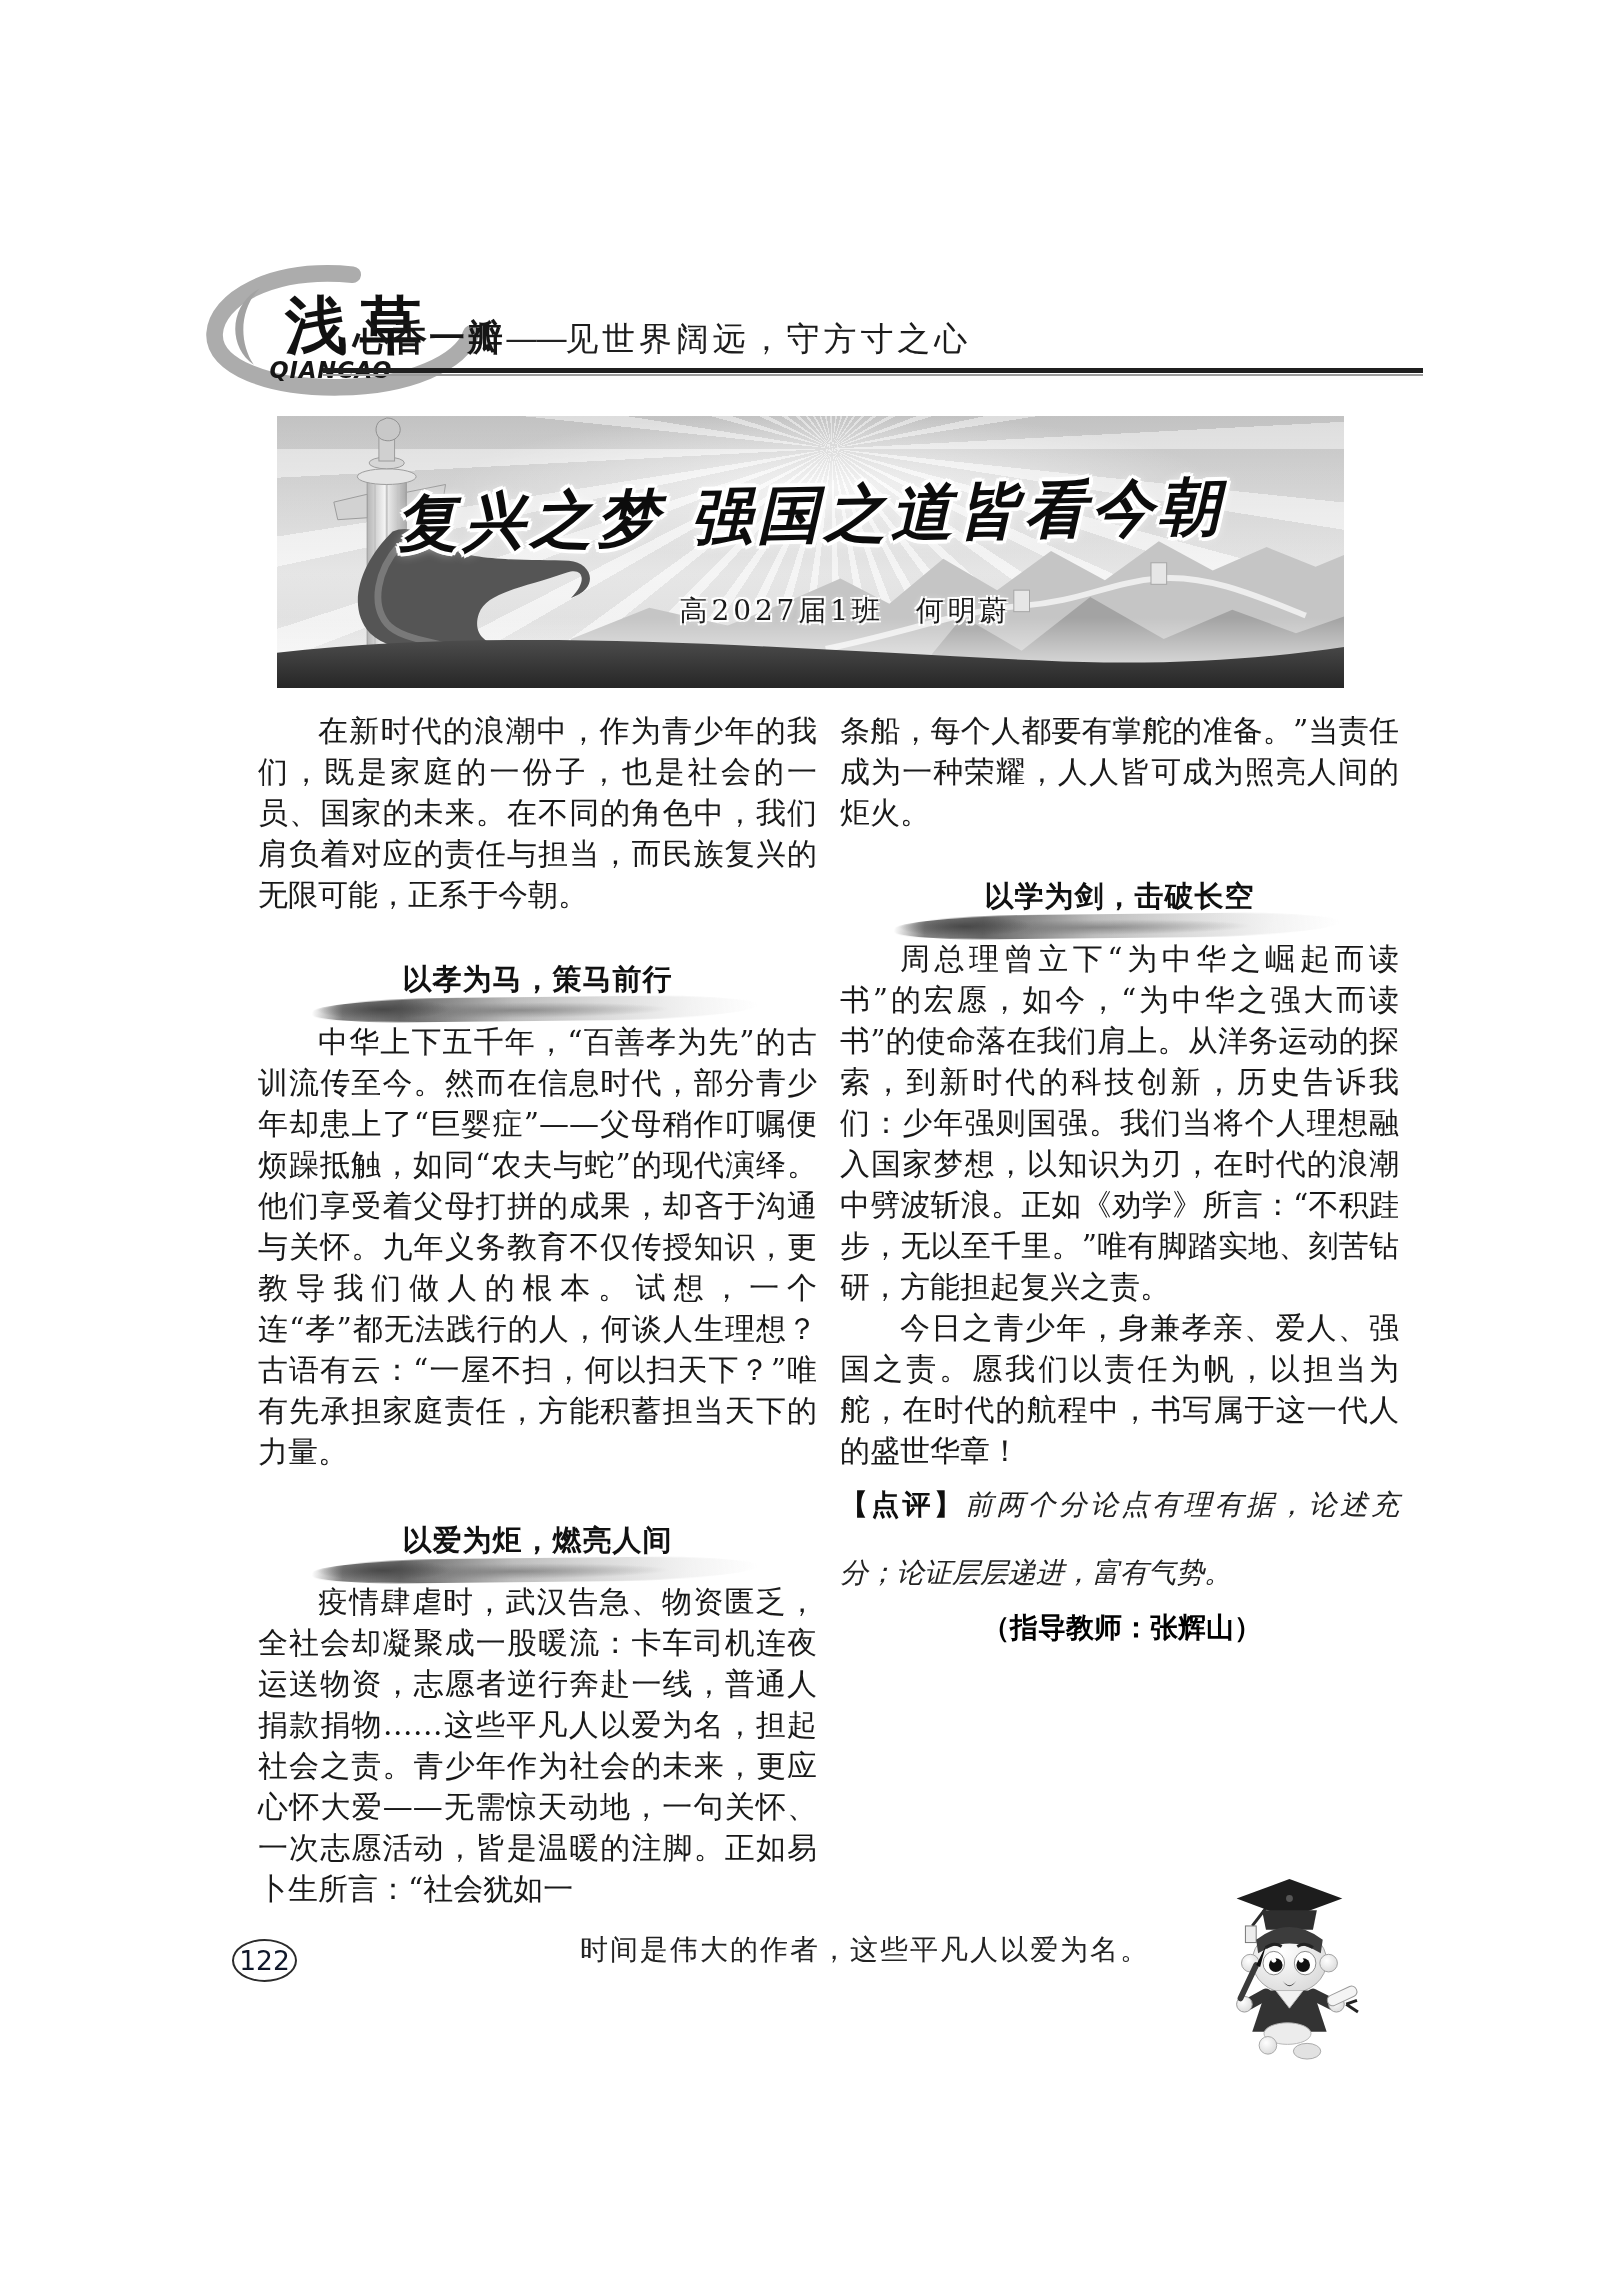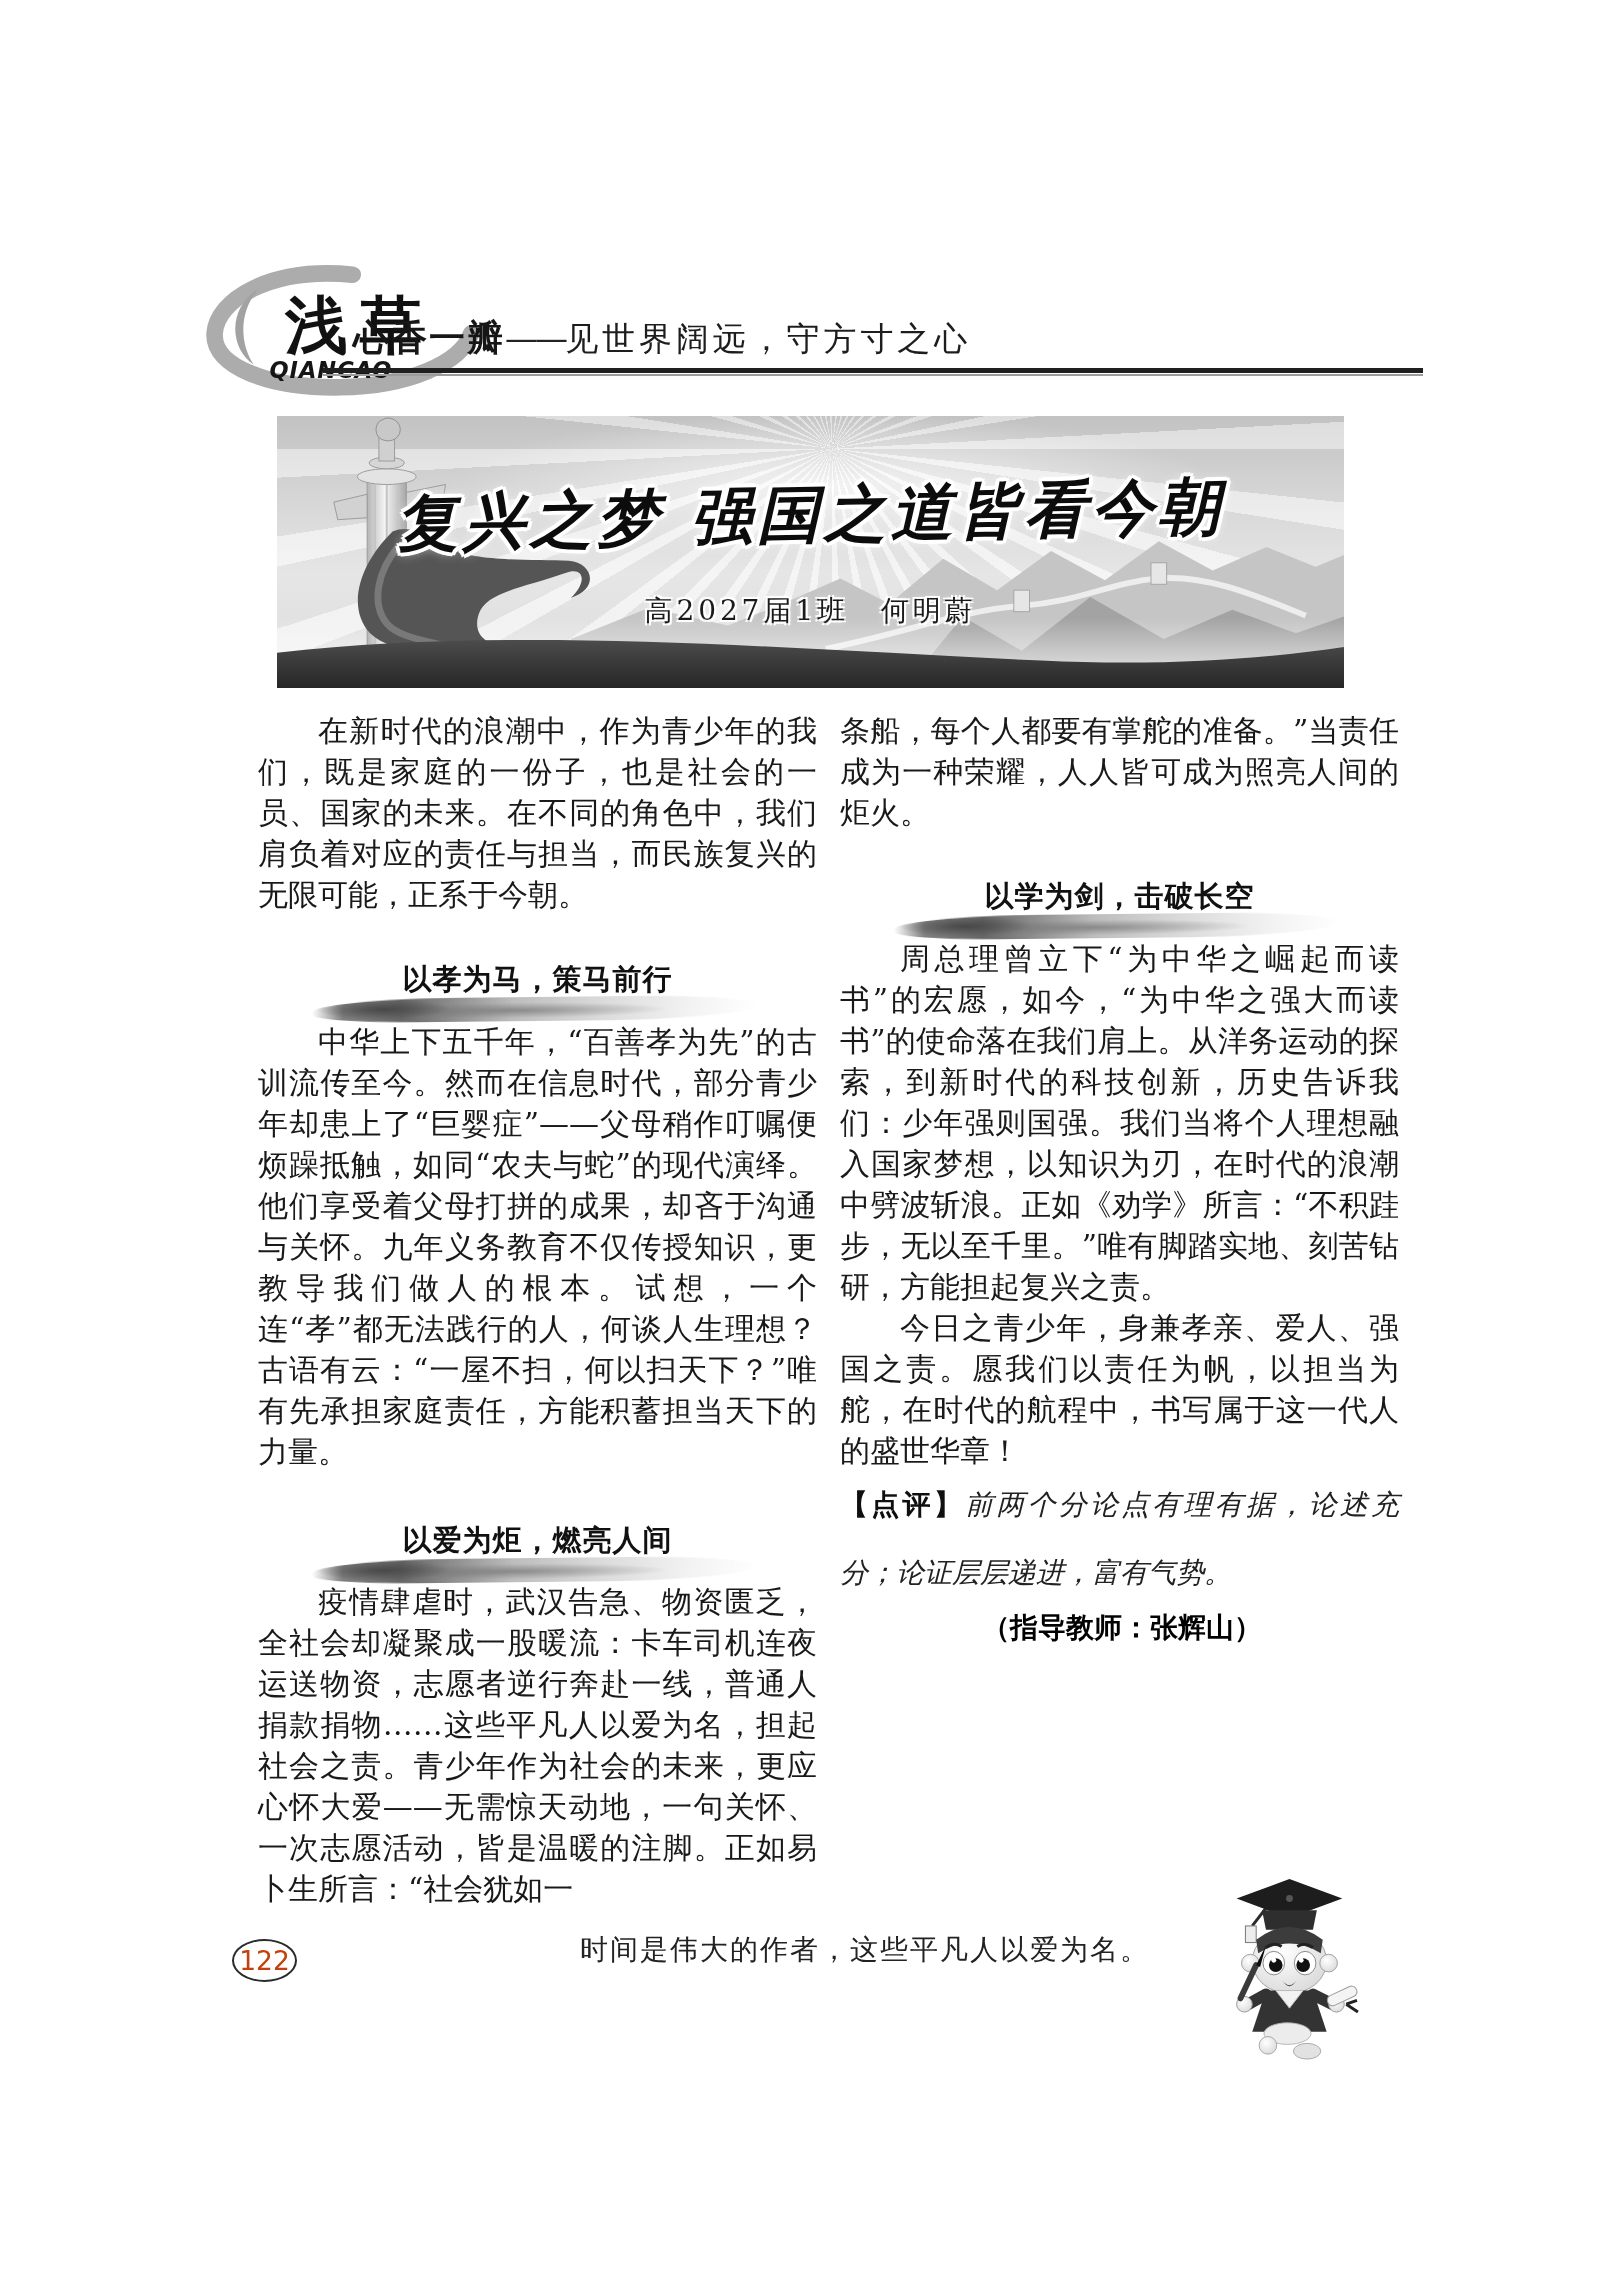--- a/index.html
+++ b/index.html
@@ -36,20 +36,21 @@
     position:absolute; top:57px; left:0; width:100%; text-align:center; white-space:nowrap;
     font-family:"DejaVu Serif","Liberation Serif",serif; font-weight:bold; font-style:italic;
     font-size:62px; letter-spacing:4.9px; color:#0c0c0c; transform:rotate(-1.2deg);
     text-shadow:-2.9px -2.9px 0 #fff,2.9px -2.9px 0 #fff,-2.9px 2.9px 0 #fff,2.9px 2.9px 0 #fff,
       0 -3.9px 0 #fff,0 3.9px 0 #fff,-3.9px 0 0 #fff,3.9px 0 0 #fff,0 0 11.8px rgba(255,255,255,.9);
   }
   .banner-byline {
     position:absolute; top:176px; left:0; width:100%; text-align:center;
     font-size:28px; letter-spacing:3.9px; color:#1a1a1a;
     text-shadow:-2px -2px 0 #fff,2px -2px 0 #fff,-2px 2px 0 #fff,2px 2px 0 #fff,0 0 7.8px #fff;
+    padding-left:35px;
   }
 
   
   .col { position:absolute; width:559px; font-size:30px; line-height:41px; text-align:justify; color:#191919; }
   .col-left  { left:258px; top:698px; }
   .col-right { left:840px; top:698px; }
   .col p { margin:0; text-indent:2em; }
   .col p.noindent { text-indent:0; }
   .sec-title {
     margin:0; text-align:center; font-family:"DejaVu Sans","Liberation Sans",sans-serif;
@@ -77,21 +78,21 @@
     margin-top:0; text-align:right; padding-right:137px; font-style:normal;
     font-family:"DejaVu Sans","Liberation Sans",sans-serif; font-weight:bold;
     font-size:28px; line-height:41px; color:#000000;
   }
 
   
   .page-num {
     position:absolute; left:232px; top:1927px; width:61px; height:39px;
     border:2.9px solid #2b2b2b; border-radius:50%;
     display:flex; align-items:center; justify-content:center;
-    font-family:"DejaVu Sans","Liberation Sans",sans-serif; font-size:26.5px; color:#c2410c;
+    font-family:"DejaVu Sans","Liberation Sans",sans-serif; font-size:26.5px; color:#0f172a;
   }
   .quote {
     position:absolute; left:549px; top:1919px; width:632px; text-align:center;
     font-family:"DejaVu Sans","Liberation Sans",sans-serif; font-size:28px;
     letter-spacing:2px; color:#222;
   }
   .mascot { position:absolute; left:1213px; top:1865px; width:149px; height:184px; }
 </style>
 </head>
 <body>

